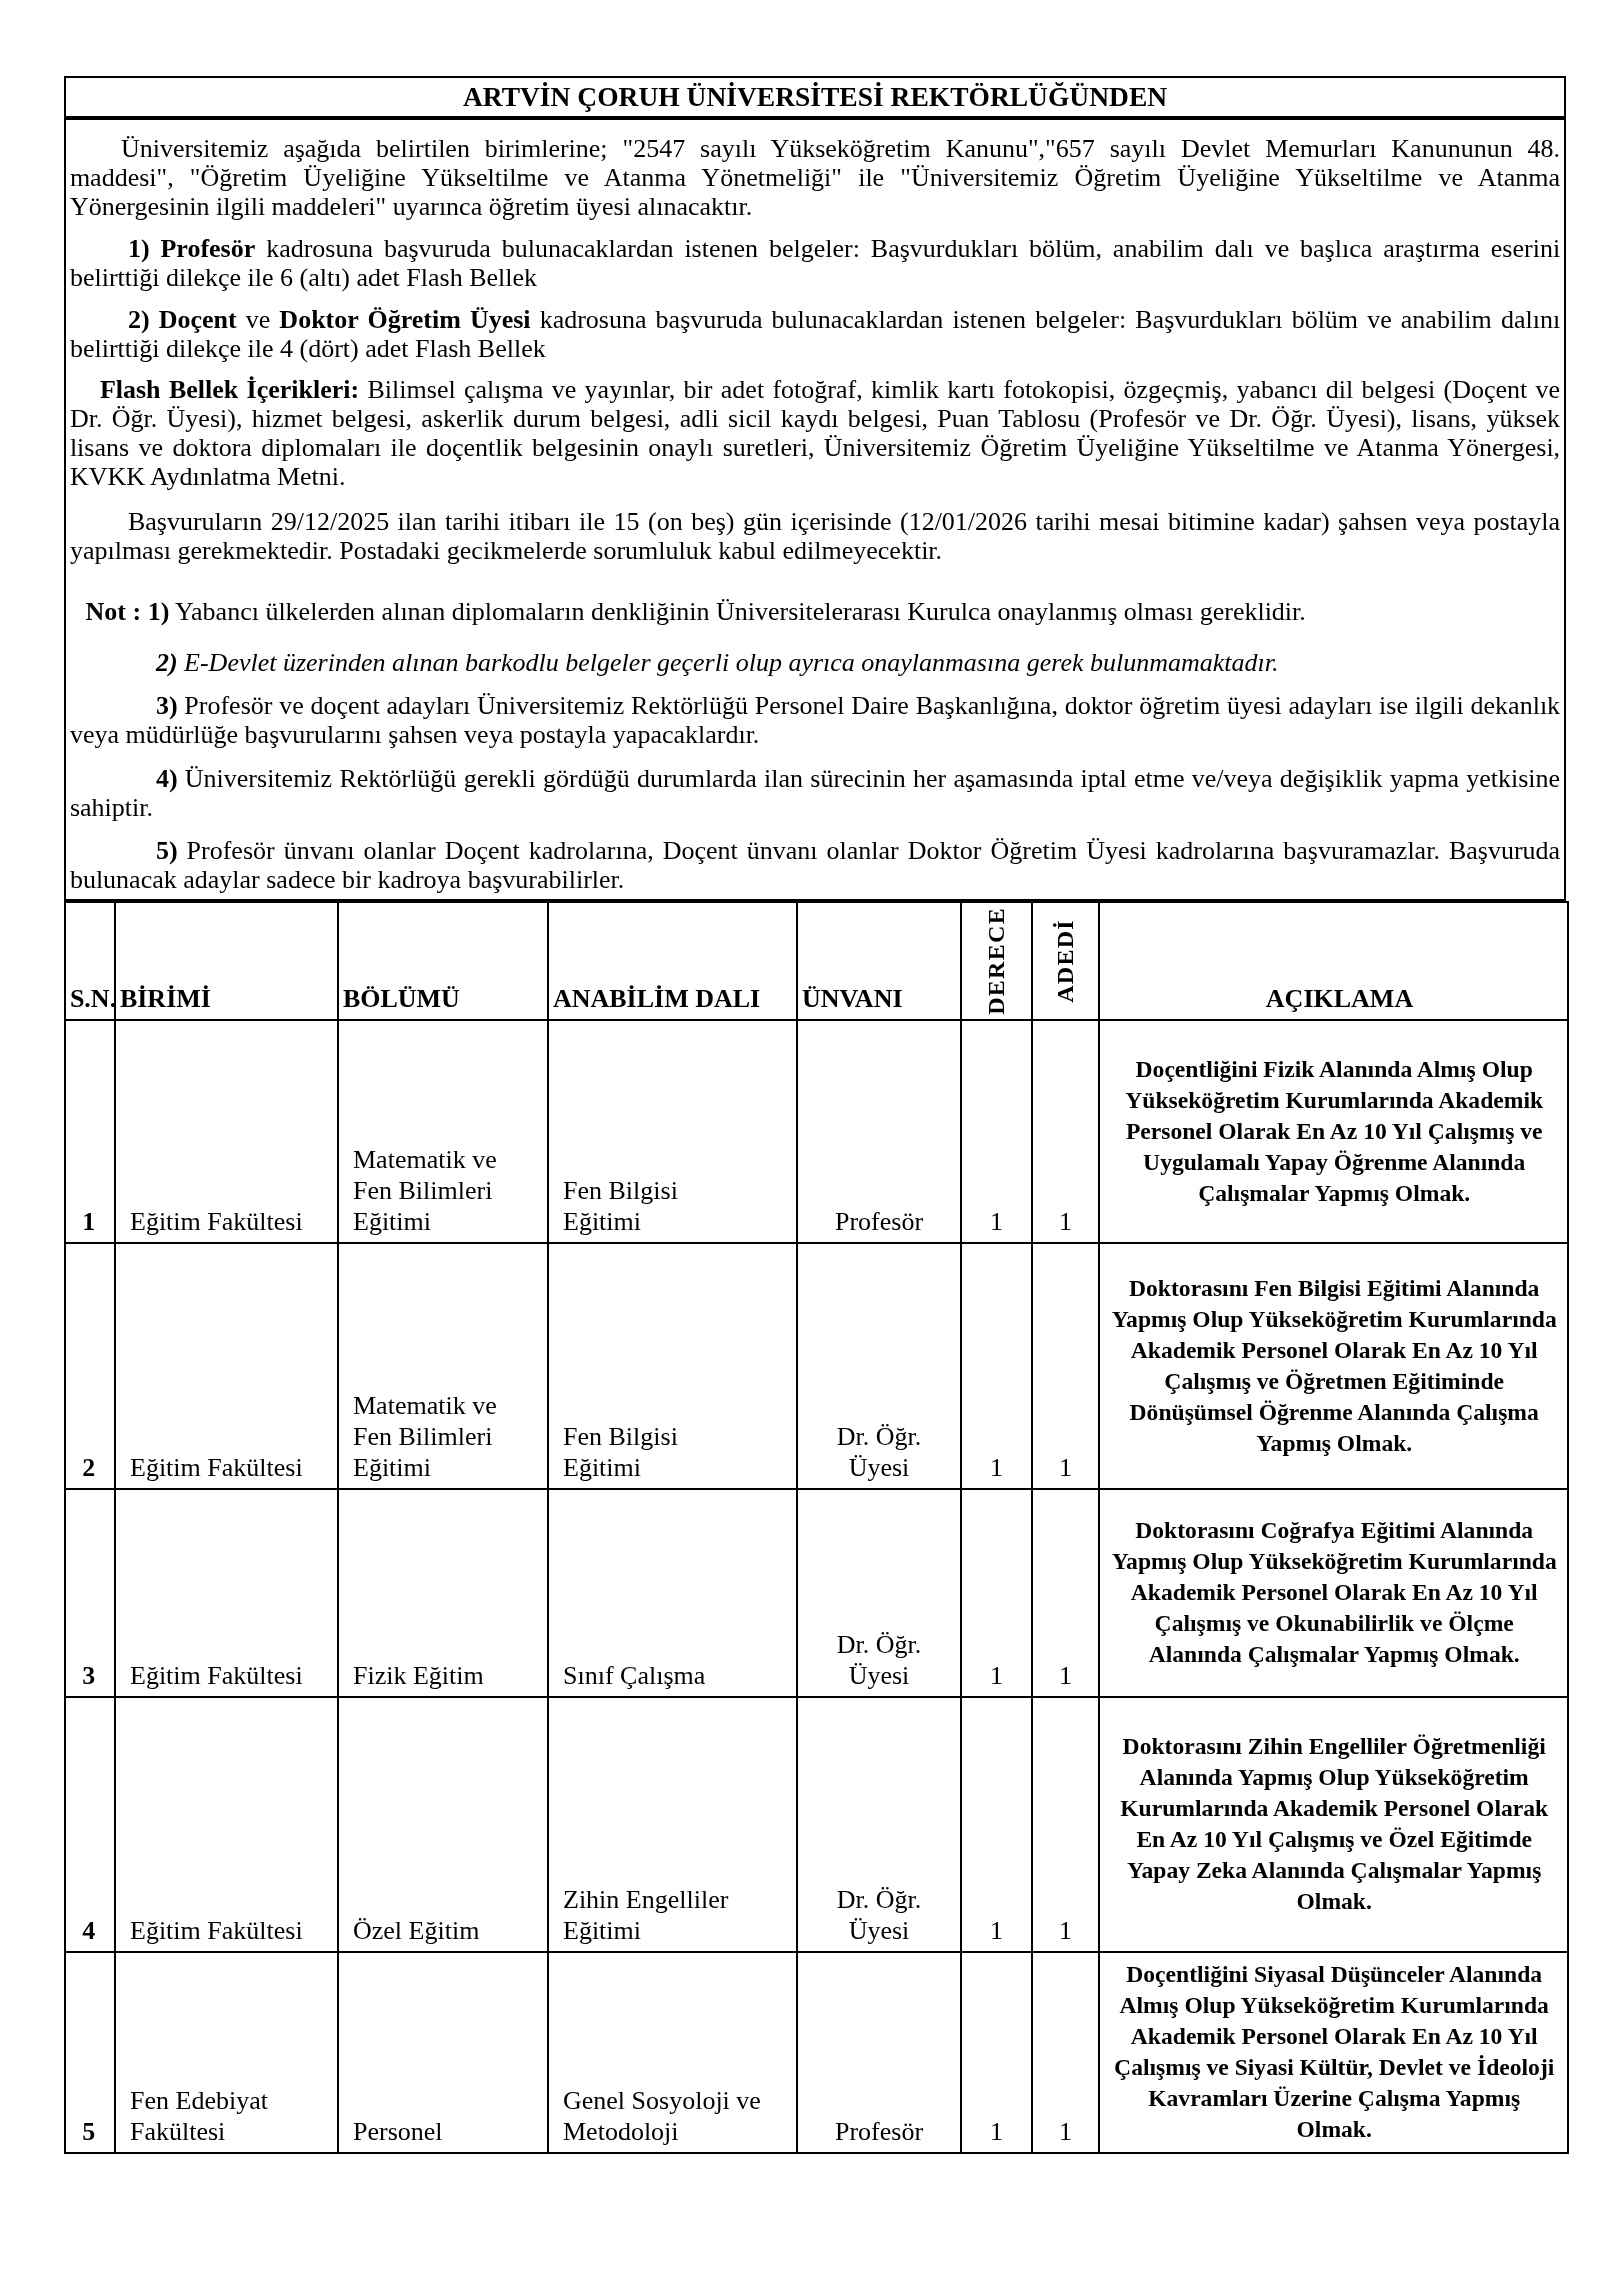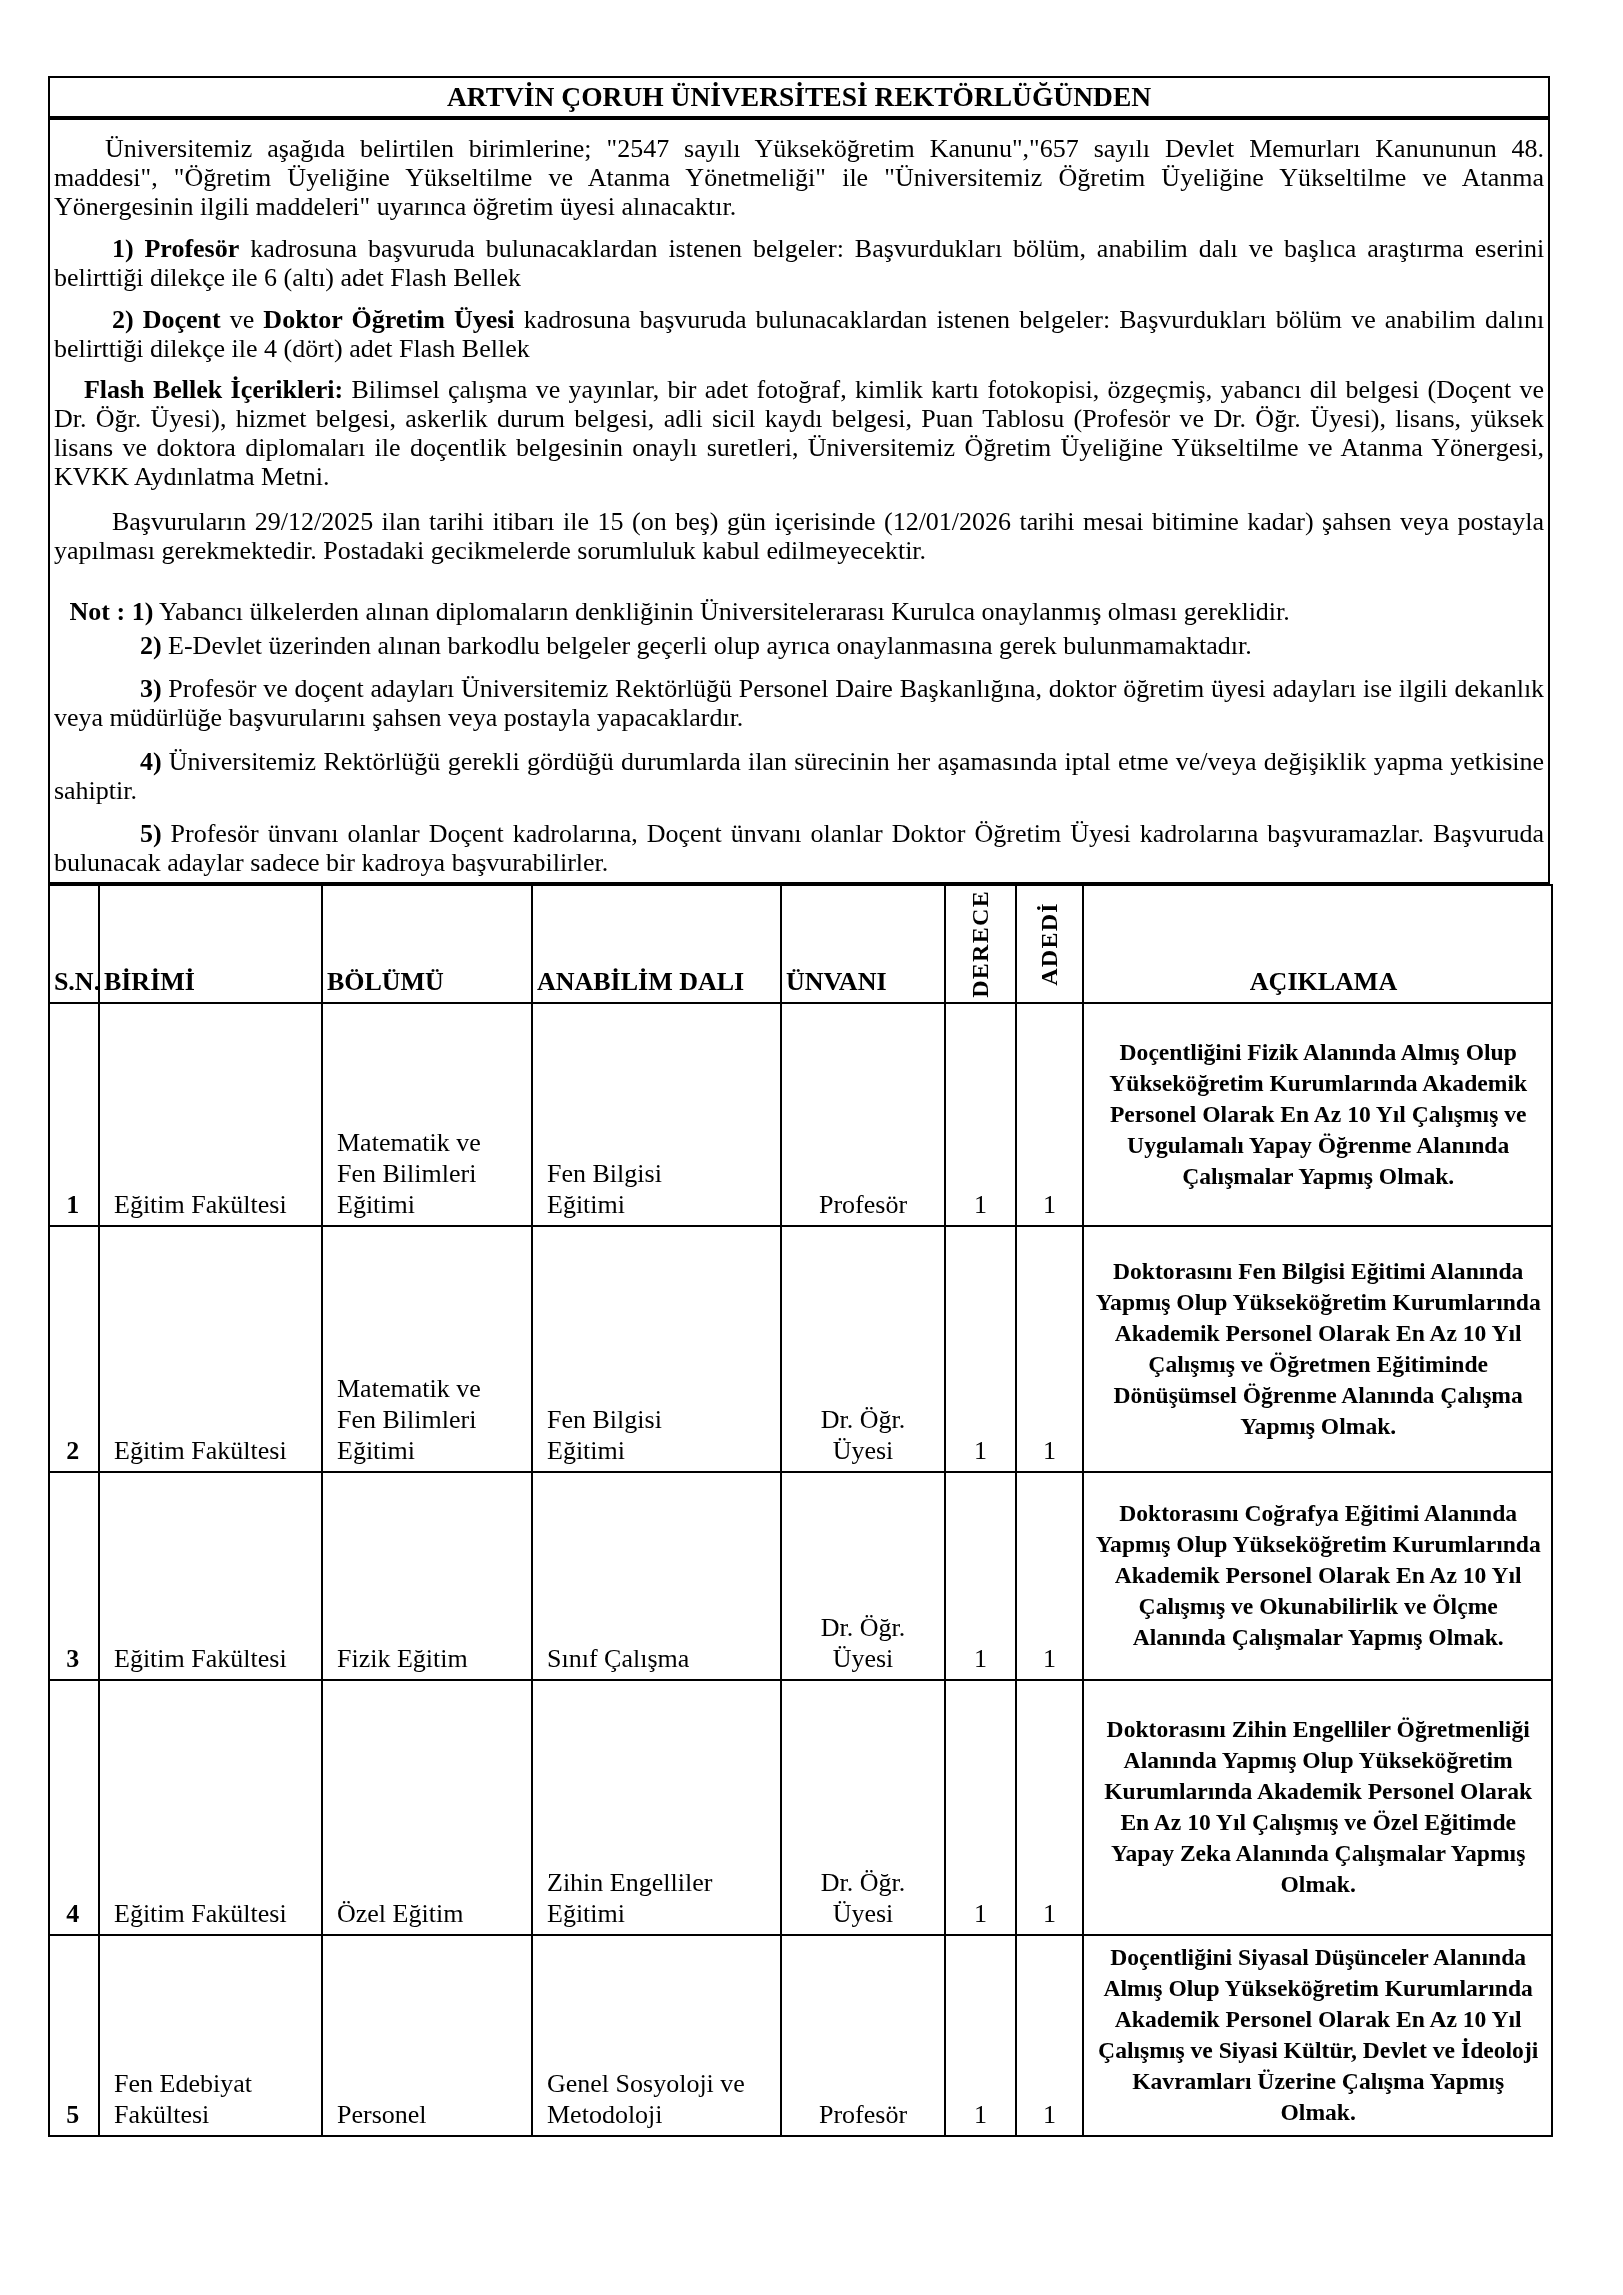--- a/index.html
+++ b/index.html
@@ -4,21 +4,21 @@
 <style>
   html,body{margin:0;padding:0;background:#e8e8e8;}
   .page{
     position:relative;
     width:1623px;height:2295px;
     background:#ffffff;
     font-family:"Liberation Serif","DejaVu Serif",serif;
     color:#000;
     overflow:hidden;
   }
-  .doc{position:absolute;left:48px;top:76px;width:1502px;}
+  .doc{position:absolute;left:64px;top:76px;width:1502px;}
 
   
   .title-box{
     border:2.6px solid #000;
     box-sizing:border-box;
   }
   .title-box h1{
     margin:0;
     text-align:center;
     font-size:27.5px;
@@ -40,21 +40,21 @@
   }
   .ind-a{text-indent:51px;}
   .ind-b{text-indent:58px;}
   .ind-c{text-indent:30px;}
   .ind-d{text-indent:15.7px;}
   .ind-e{text-indent:86px;}
   .gap-s{margin-top:13px;}
   .gap-xs{margin-top:11.8px;}
   .gap-m{margin-top:15.7px;}
   .gap-l{margin-top:32px;}
-  .gap-ml{margin-top:5px;}
+  .gap-ml{margin-top:22px;font-style:italic;}
   .gap-n{margin-top:14.4px;}
 
   
   table.positions{
     border-collapse:collapse;
     table-layout:fixed;
     width:1502px;
     border:2.6px solid #000;
   }
   th,td{

